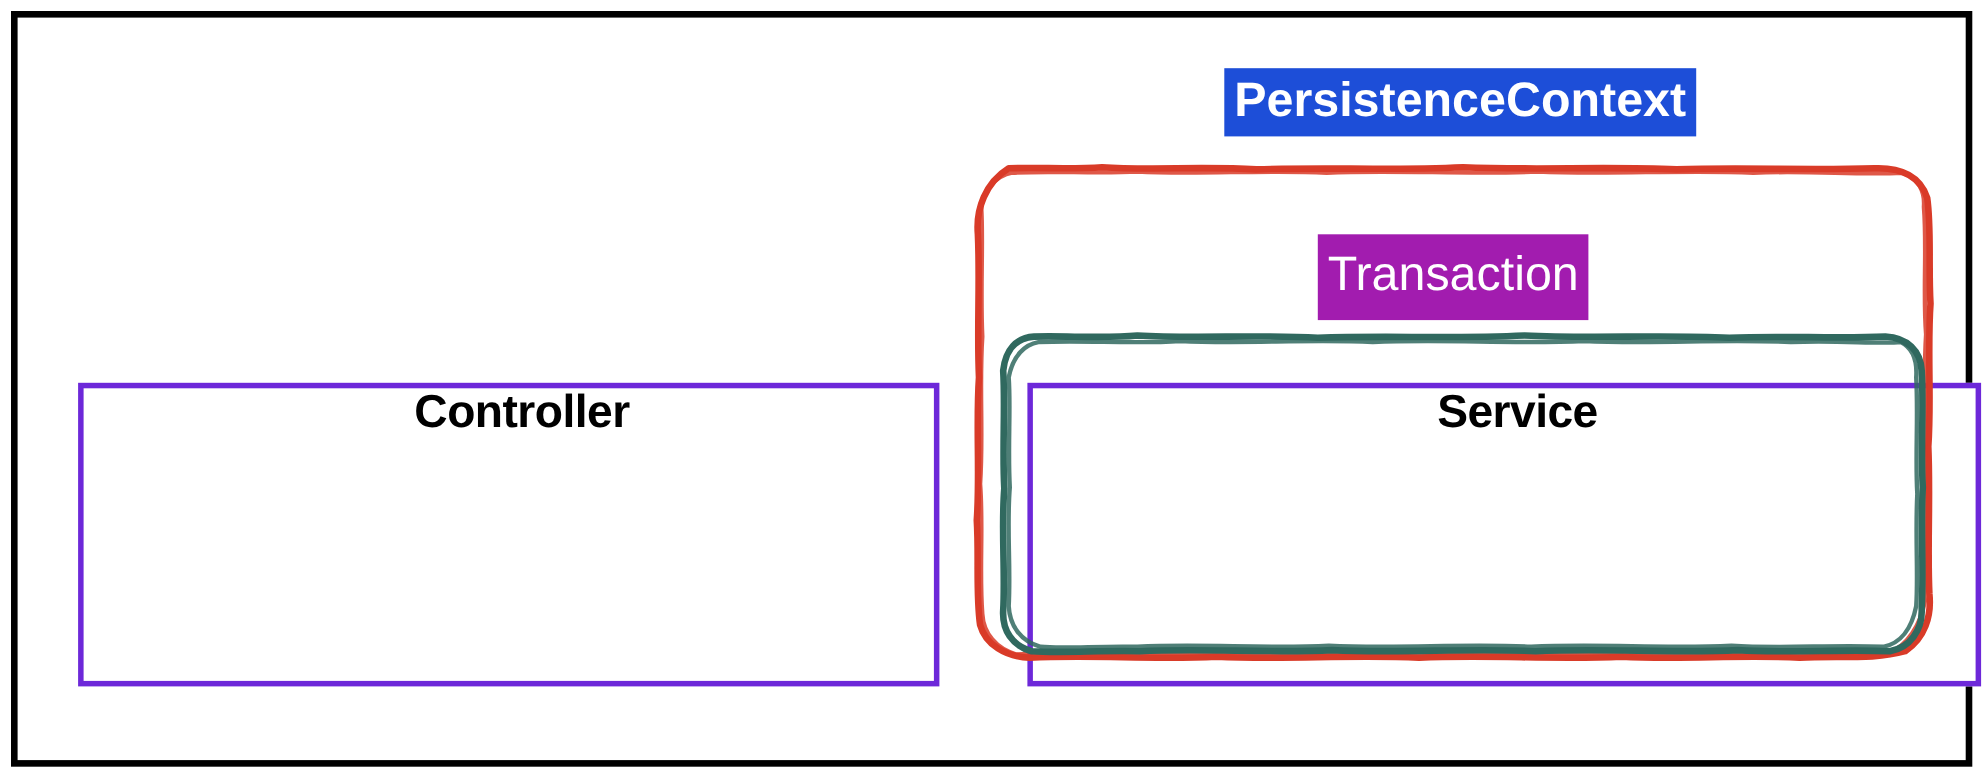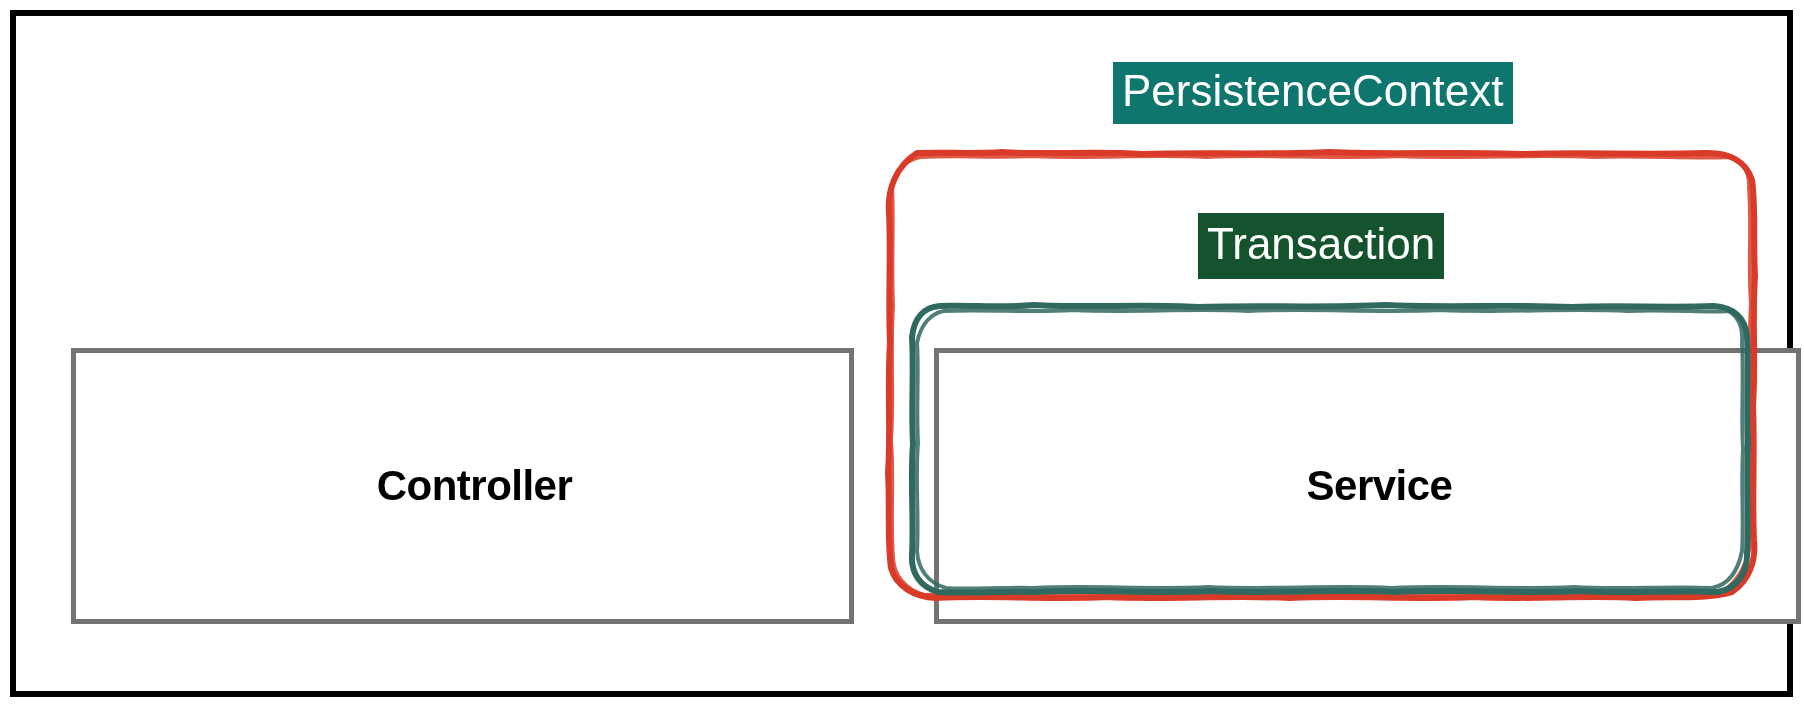--- a/index.html
+++ b/index.html
@@ -29,24 +29,23 @@
     height: 687px;
     border: 6px solid #000000;
     box-sizing: border-box;
     background: #ffffff;
   }
 
   
   .solid-box {
     position: absolute;
     box-sizing: border-box;
-    border: 5px solid #737373;
+    border: 5px solid #6d28d9;
     background: #ffffff;
     display: flex;
-    align-items: center;
     justify-content: center;
     padding-left: 24px;
   }
   .box-label {
     font-size: 42px;
     font-weight: 700;
     color: #000000;
     letter-spacing: -0.5px;
     line-height: 1;
     white-space: nowrap;
@@ -106,28 +105,29 @@
     line-height: 1;
     white-space: nowrap;
     padding: 6px 9px 10px 9px;
     box-sizing: border-box;
   }
 
   #persistence-label {
     left: 1113px;
     top: 62px;
     height: 62px;
-    background: #0f766e;
+    background: #1d4ed8;
+    font-weight: bold;
   }
 
   #transaction-label {
     left: 1198px;
     top: 213px;
-    height: 66px;
-    background: #14532d;
+    height: 78px;
+    background: #a21caf;
     justify-content: flex-end;
   }
 </style>
 </head>
 <body>
 
 <div id="canvas">
 
   <div class="outer-frame">
 

